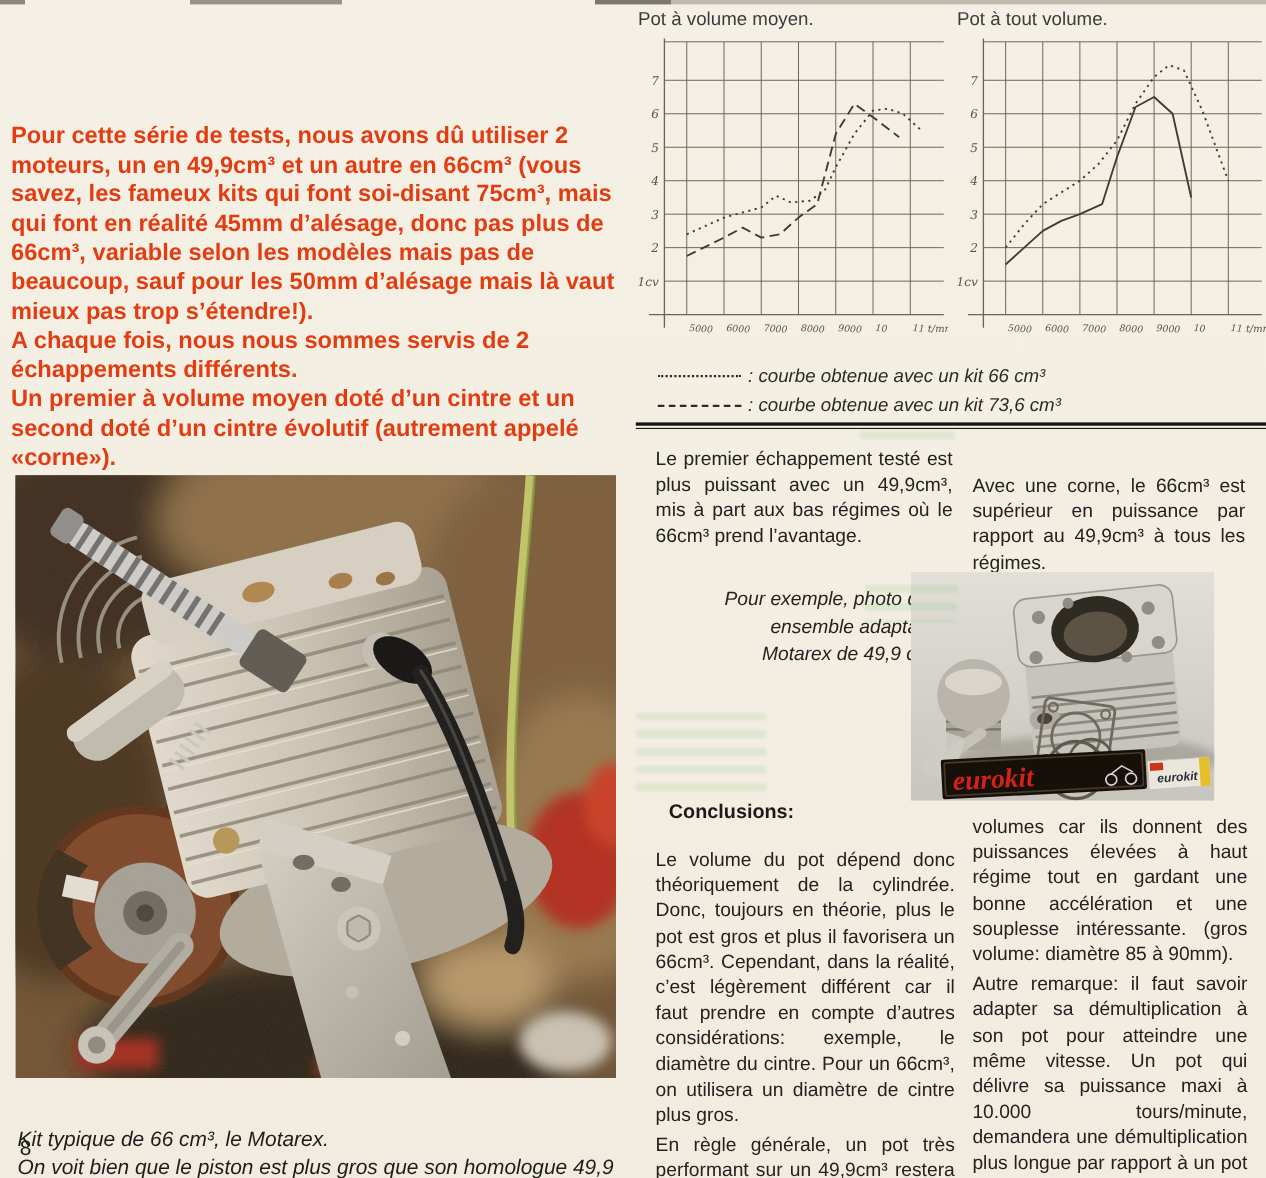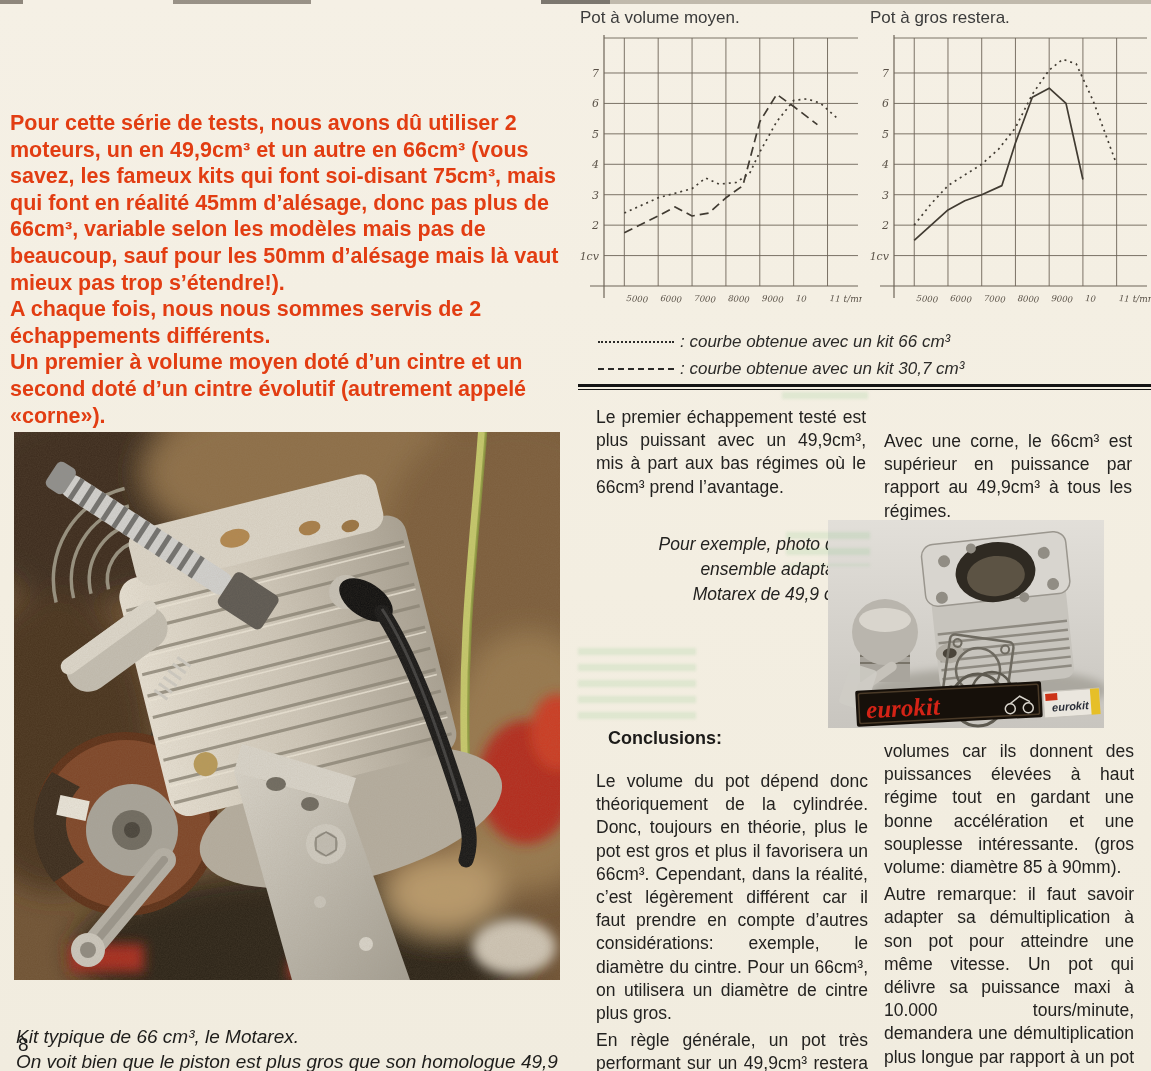--- a/index.html
+++ b/index.html
@@ -258,21 +258,21 @@
             <text x="149.92" y="271" font-size="8.5" fill="#5a5248" font-style="italic" font-family="DejaVu Serif, serif" transform="rotate(4 149.92 271)">8000</text>
             <text x="183.78666666666666" y="271" font-size="8.5" fill="#5a5248" font-style="italic" font-family="DejaVu Serif, serif" transform="rotate(4 183.78666666666666 271)">9000</text>
             <text x="217.6533333333333" y="271" font-size="8.5" fill="#5a5248" font-style="italic" font-family="DejaVu Serif, serif" transform="rotate(4 217.6533333333333 271)">10</text>
             <text x="251.52" y="271" font-size="8.5" fill="#5a5248" font-style="italic" font-family="DejaVu Serif, serif" transform="rotate(4 251.52 271)">11</text>
             <text x="265.52" y="272" font-size="9" fill="#5a5248" font-style="italic" font-family="DejaVu Serif, serif">t/mn</text>
             <path d="M46.3 183.0 L63.3 175.4 L80.2 167.8 L97.1 163.2 L114.1 158.6 L127.6 148.0 L141.1 154.1 L158.1 152.5 L171.6 143.4 L181.8 122.1 L198.7 91.7 L215.7 70.4 L229.2 68.9 L242.7 73.4 L259.7 88.6" fill="none" stroke="#413b32" stroke-width="1.7" stroke-linejoin="round" stroke-dasharray="2 4"></path>
             <path d="M46.3 202.7 L80.2 186.0 L97.1 176.9 L114.1 186.0 L131.0 183.0 L147.9 167.8 L164.9 155.6 L181.8 91.7 L198.7 64.3 L215.7 76.5 L239.4 94.7" fill="none" stroke="#413b32" stroke-width="1.7" stroke-linejoin="round" stroke-dasharray="9 5"></path>
           </svg>
       </div>
       <div class="cblock">
-        <div class="ctitle">Pot à gros restera.</div>
+        <div class="ctitle">Pot à tout volume.</div>
         <svg class="chart" width="283" height="292">
             <line x1="26" y1="225.57055214723928" x2="279" y2="225.57055214723928" stroke="#6d6458" stroke-width="0.9"></line>
             <line x1="26" y1="195.1411042944785" x2="279" y2="195.1411042944785" stroke="#6d6458" stroke-width="0.9"></line>
             <line x1="26" y1="164.7116564417178" x2="279" y2="164.7116564417178" stroke="#6d6458" stroke-width="0.9"></line>
             <line x1="26" y1="134.28220858895708" x2="279" y2="134.28220858895708" stroke="#6d6458" stroke-width="0.9"></line>
             <line x1="26" y1="103.85276073619633" x2="279" y2="103.85276073619633" stroke="#6d6458" stroke-width="0.9"></line>
             <line x1="26" y1="73.42331288343559" x2="279" y2="73.42331288343559" stroke="#6d6458" stroke-width="0.9"></line>
             <line x1="26" y1="42.99386503067486" x2="279" y2="42.99386503067486" stroke="#6d6458" stroke-width="0.9"></line>
             <line x1="26" y1="8" x2="279" y2="8" stroke="#6d6458" stroke-width="0.9"></line>
             <line x1="26" y1="5" x2="26" y2="268" stroke="#6d6458" stroke-width="1.2"></line>
@@ -305,21 +305,21 @@
       </div>
     </div>
 
     <div class="legend">
       <div class="legrow">
         <span class="sw dotted"></span>
         <span>: courbe obtenue avec un kit 66 cm³</span>
       </div>
       <div class="legrow">
         <span class="sw dashed"></span>
-        <span>: courbe obtenue avec un kit 30,7 cm³</span>
+        <span>: courbe obtenue avec un kit 73,6 cm³</span>
       </div>
     </div>
 
     <div class="rule"></div>
 
     <div class="body obsL">
       <p>Le premier échappement testé est plus puissant avec un 49,9cm³, mis à part aux bas régimes où le 66cm³ prend l’avantage.</p>
     </div>
     <div class="body obsR">
       <p>Avec une corne, le 66cm³ est supérieur en puissance par rapport au 49,9cm³ à tous les régimes.</p>

